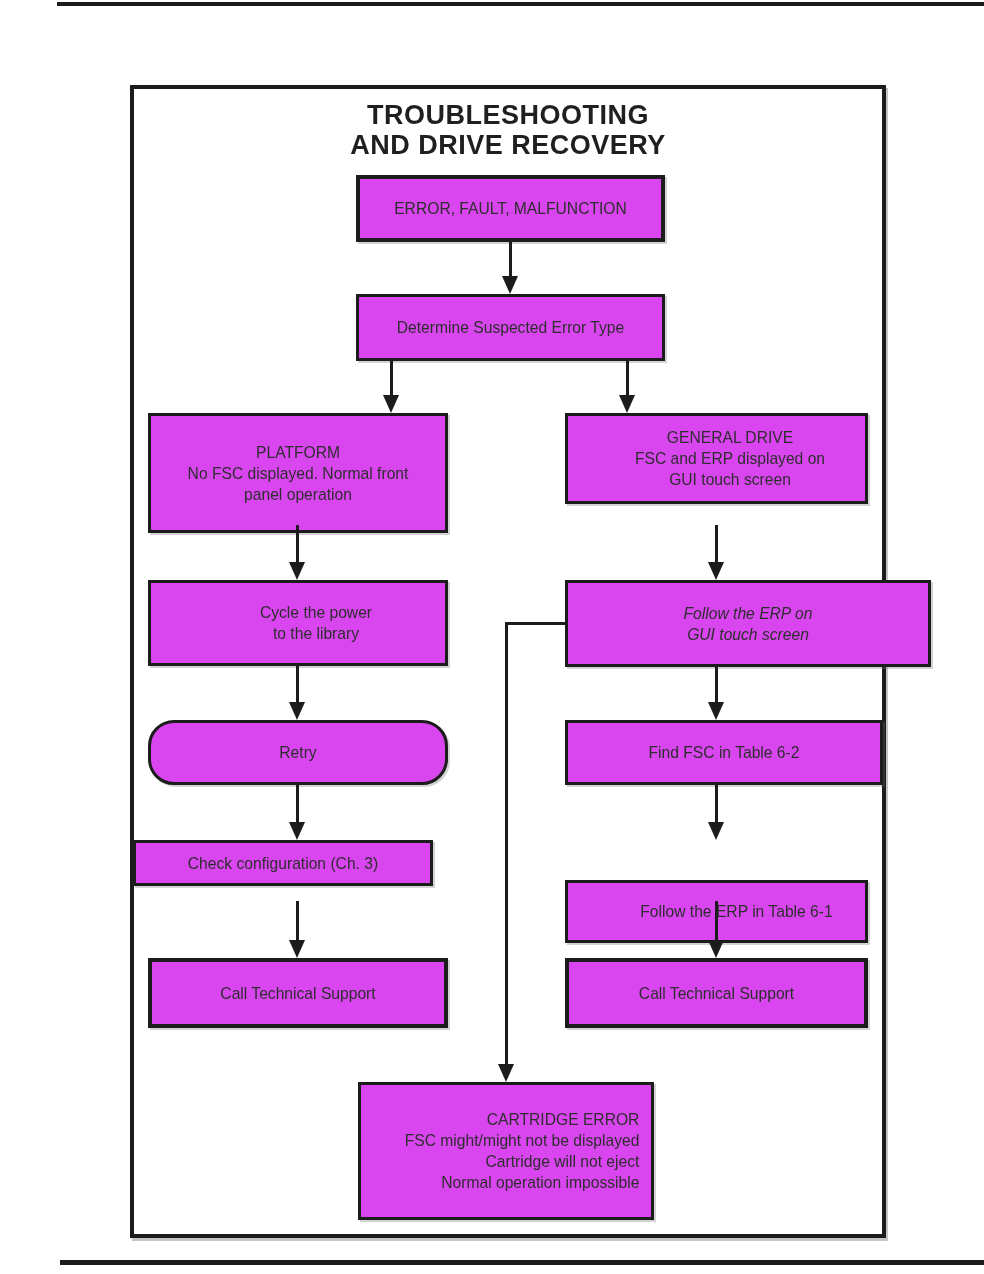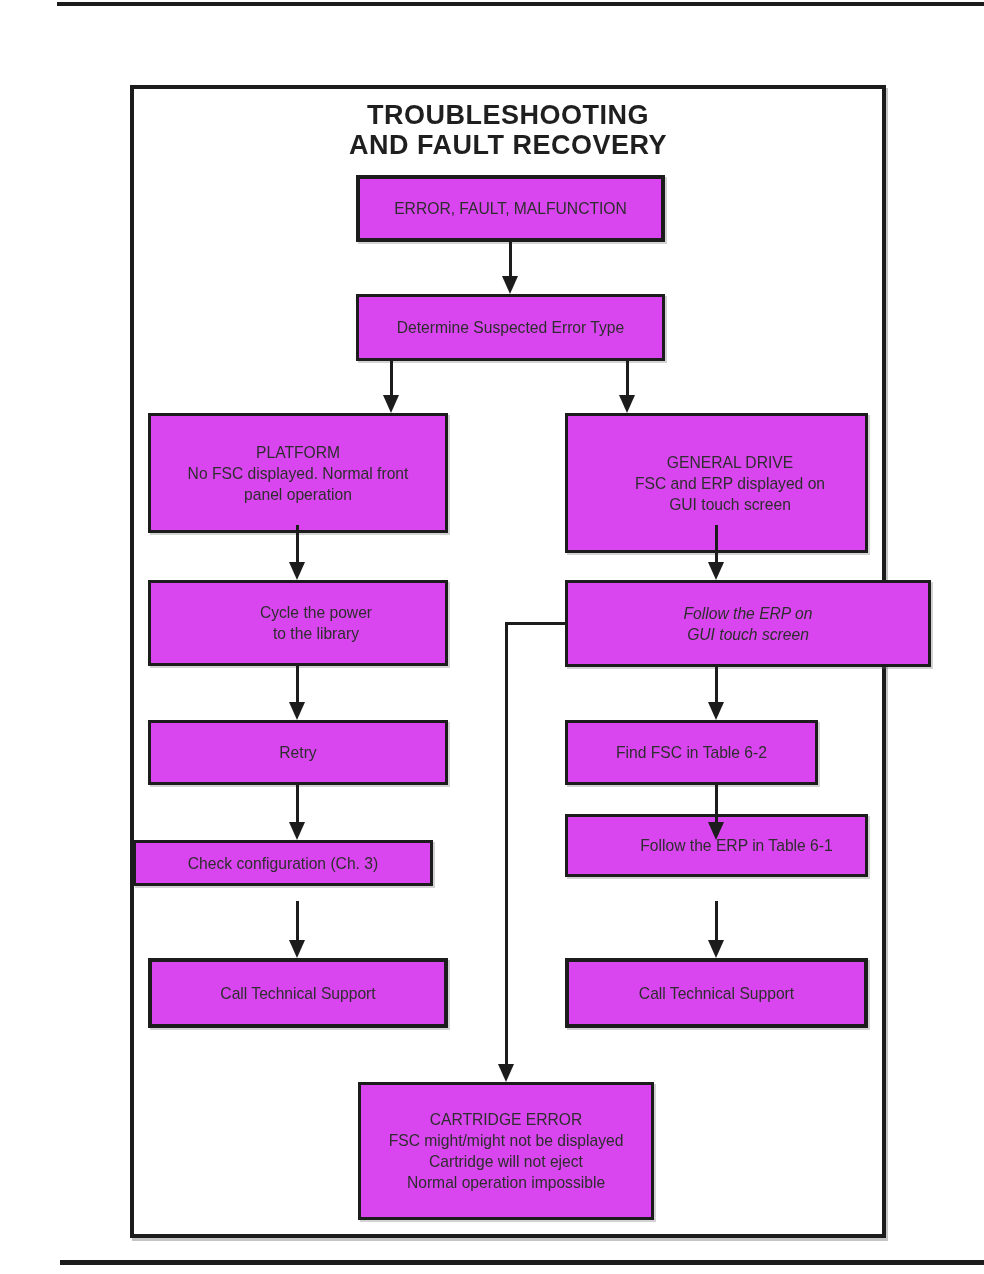--- a/index.html
+++ b/index.html
@@ -70,77 +70,77 @@
 <body>
 
 <div class="page">
 
   <div class="rule" style="left:57px; top:2px; width:927px; height:4px;"></div>
   <div class="rule" style="left:60px; top:1260px; width:924px; height:5px;"></div>
 
   <div class="frame"></div>
 
   <div class="title">TROUBLESHOOTING
-AND FAULT RECOVERY</div>
+AND DRIVE RECOVERY</div>
 
   <div class="box thick" style="left:356px; top:175px; width:309px; height:67px;">
     <span>ERROR, FAULT, MALFUNCTION</span>
   </div>
 
   <div class="box" style="left:356px; top:294px; width:309px; height:67px;">
     <span>Determine Suspected Error Type</span>
   </div>
 
   <div class="box" style="left:148px; top:413px; width:300px; height:120px;">
     <span>PLATFORM
 No FSC displayed. Normal front
 panel operation</span>
   </div>
 
-  <div class="box" style="left:565px; top:413px; width:303px; height:140px;padding-left:27px;">
+  <div class="box" style="left:565px; top:413px; width:303px; height:91px;padding-left:27px;">
     <span>GENERAL DRIVE
 FSC and ERP displayed on
 GUI touch screen</span>
   </div>
 
   <div class="box" style="left:148px; top:580px; width:300px; height:86px;padding-left:36px;">
     <span>Cycle the power
 to the library</span>
   </div>
 
   <div class="box" style="left:565px; top:580px; width:366px; height:87px;font-style:italic;">
     <span>Follow the ERP on
 GUI touch screen</span>
   </div>
 
-  <div class="box" style="left:148px; top:720px; width:300px; height:65px;">
+  <div class="box" style="left:148px; top:720px; width:300px; height:65px;border-radius:26px;">
     <span>Retry</span>
   </div>
 
-  <div class="box" style="left:565px; top:720px; width:253px; height:65px;">
+  <div class="box" style="left:565px; top:720px; width:318px; height:65px;">
     <span>Find FSC in Table 6-2</span>
   </div>
 
   <div class="box" style="left:133px; top:840px; width:300px; height:46px;">
     <span>Check configuration (Ch. 3)</span>
   </div>
 
-  <div class="box" style="left:565px; top:814px; width:303px; height:63px;padding-left:40px;">
+  <div class="box" style="left:565px; top:880px; width:303px; height:63px;padding-left:40px;">
     <span>Follow the ERP in Table 6-1</span>
   </div>
 
   <div class="box thick" style="left:148px; top:958px; width:300px; height:70px;">
     <span>Call Technical Support</span>
   </div>
 
   <div class="box thick" style="left:565px; top:958px; width:303px; height:70px;">
     <span>Call Technical Support</span>
   </div>
 
-  <div class="box" style="left:358px; top:1082px; width:296px; height:138px;">
+  <div class="box" style="left:358px; top:1082px; width:296px; height:138px;text-align:right;">
     <span>CARTRIDGE ERROR
 FSC might/might not be displayed
 Cartridge will not eject
 Normal operation impossible</span>
   </div>
 
   <div class="vline" style="left:509px; top:240px; height:38px;"></div>
   <div class="ahead" style="left:502px; top:276px;"></div>
 
   <div class="vline" style="left:390px; top:359px; height:38px;"></div>

